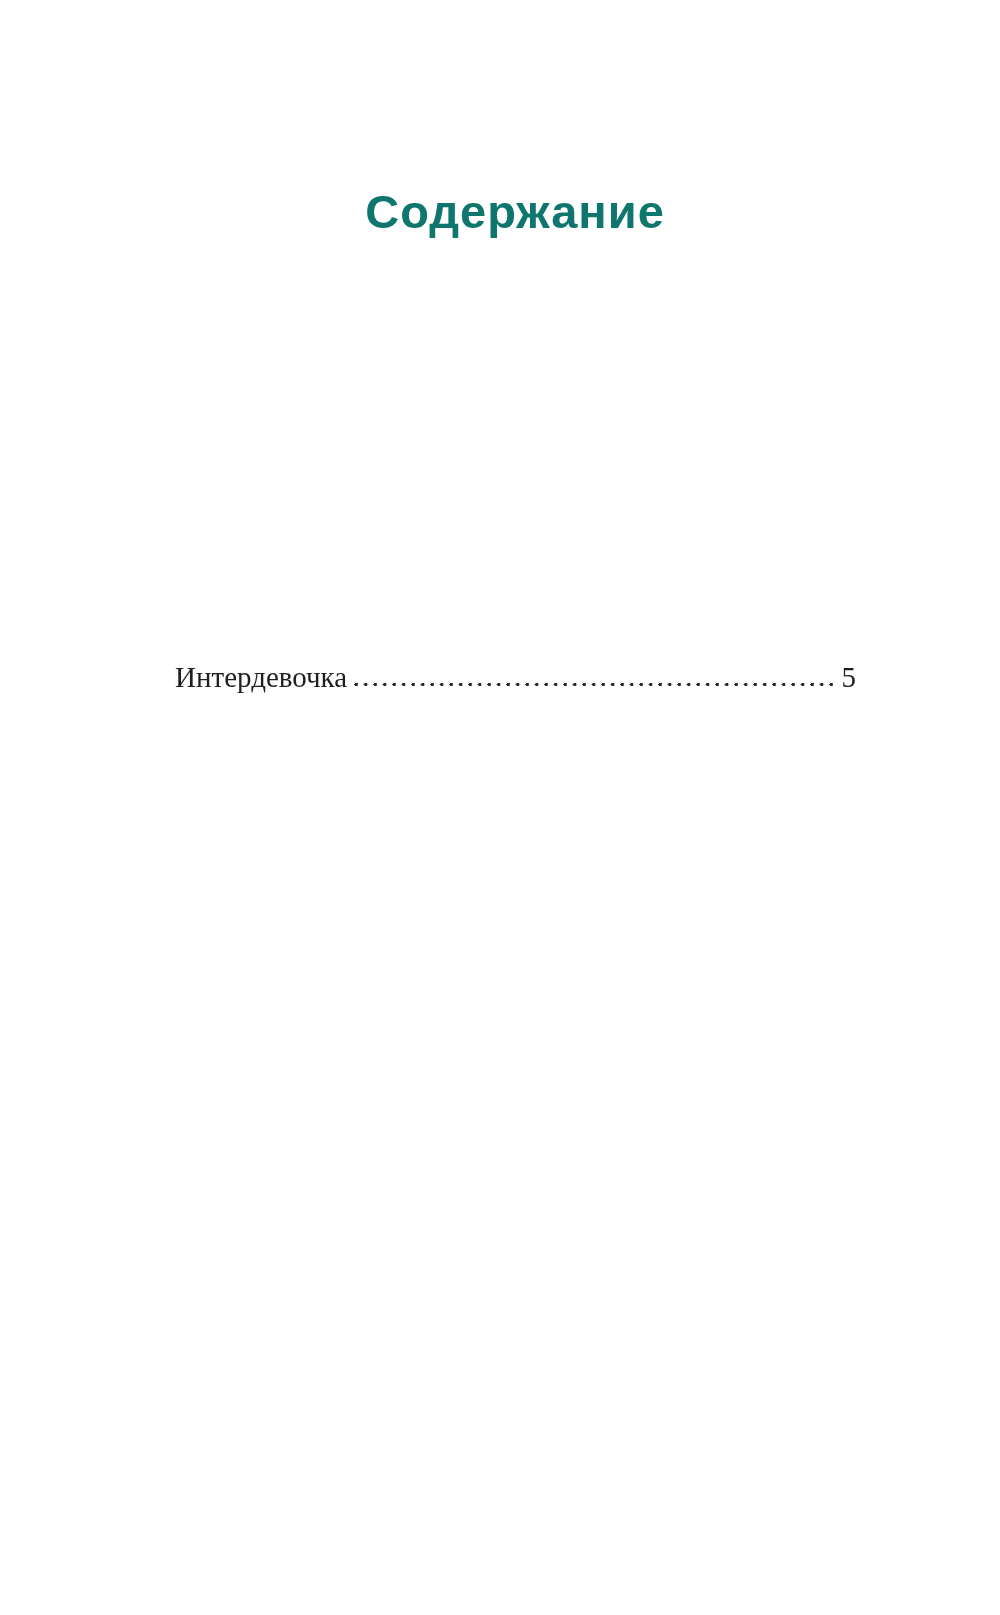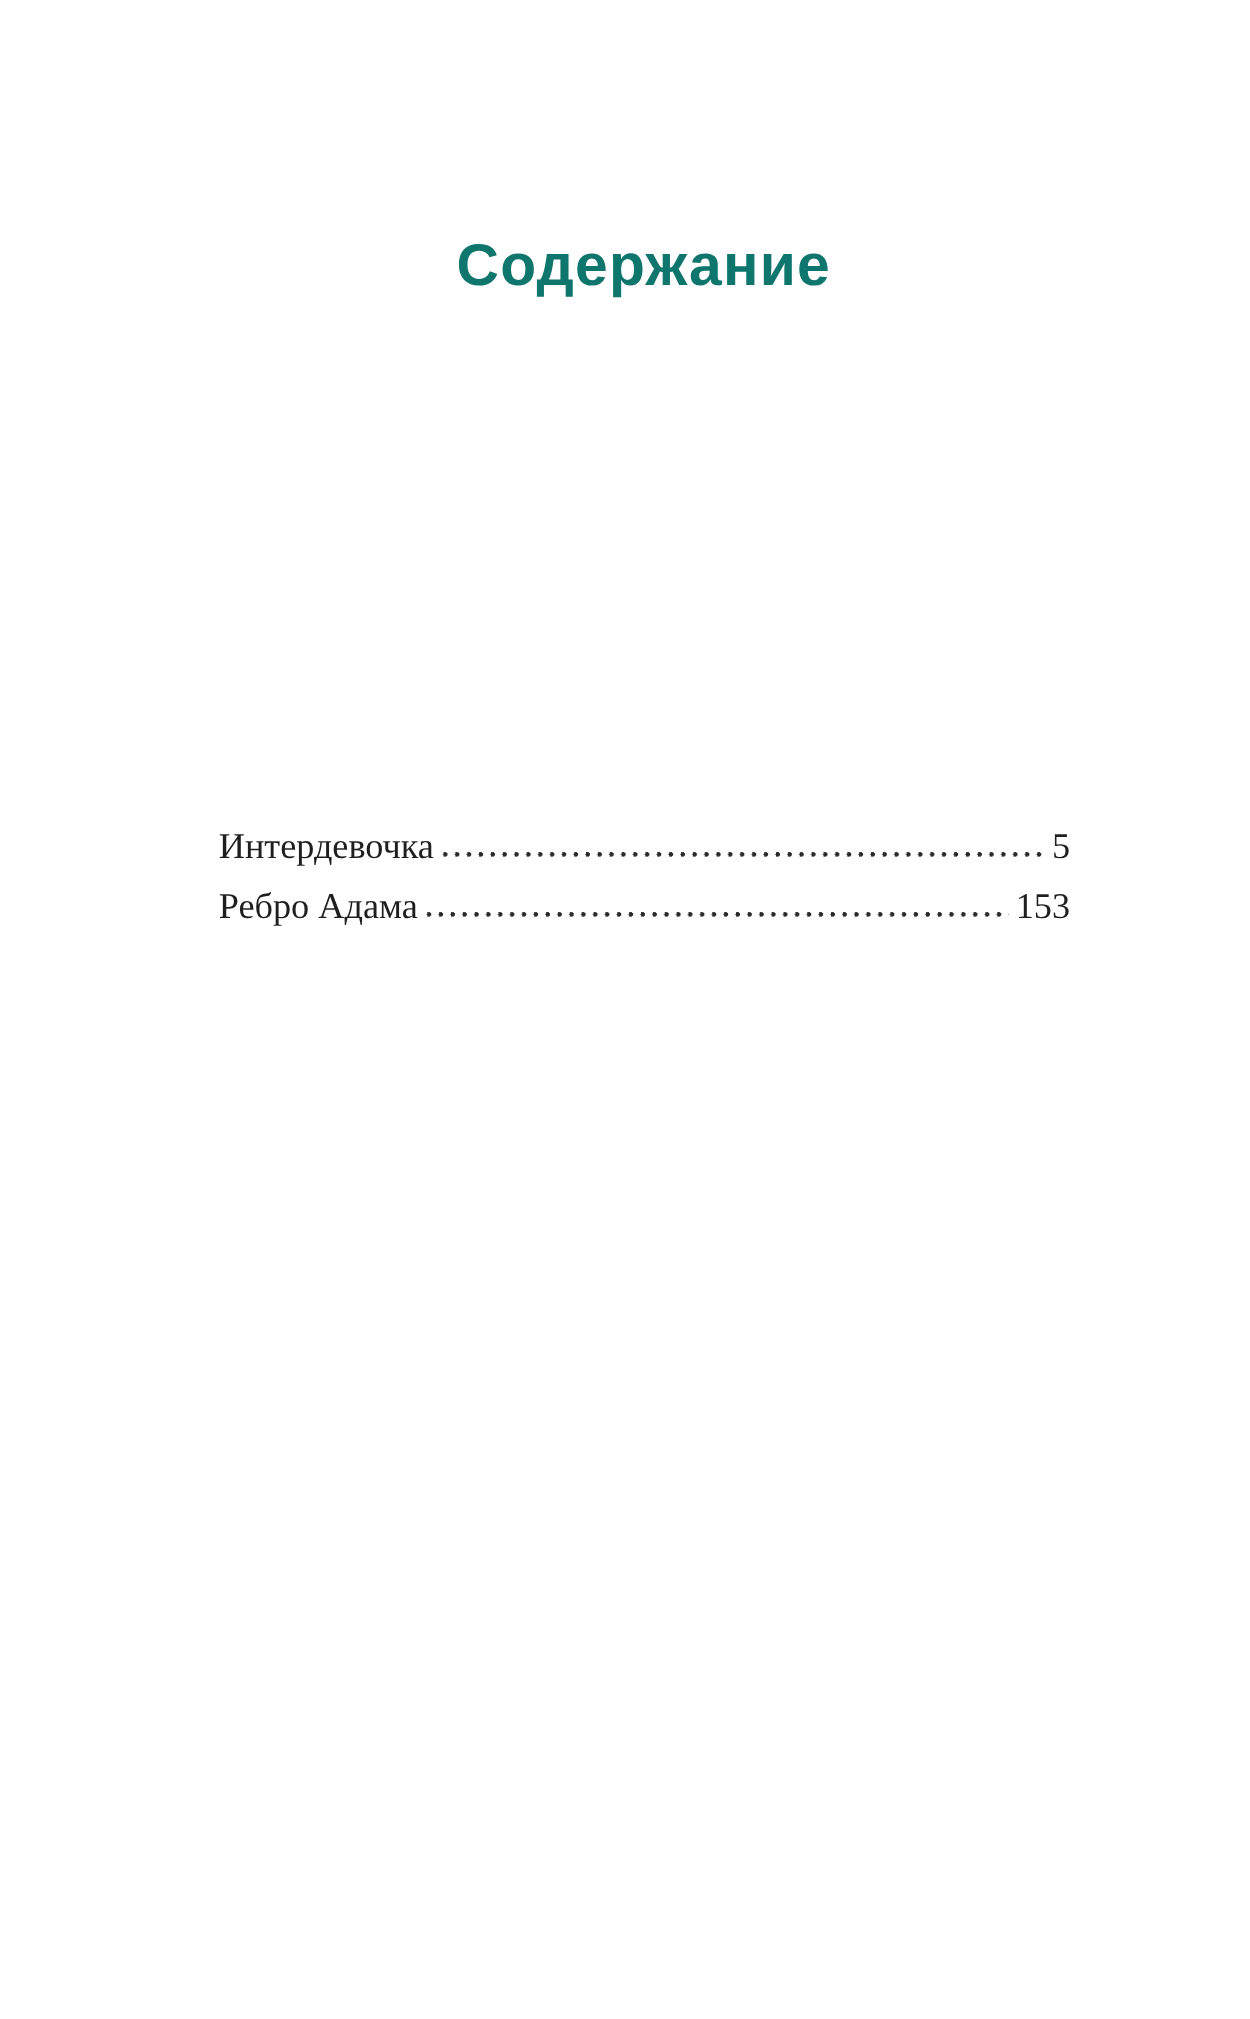--- a/index.html
+++ b/index.html
@@ -77,21 +77,16 @@
   </div>
 
   <div class="toc">
 
     <div class="toc-row">
       <span class="toc-title">Интердевочка</span>
       <span class="dot-leader"></span>
       <span class="toc-page">5</span>
     </div>
 
-    <div class="toc-row">
-      <span class="toc-title">Ребро Адама</span>
-      <span class="dot-leader"></span>
-      <span class="toc-page">153</span>
-    </div>
 
 
   </div>
 </div>
 
 </body></html>

